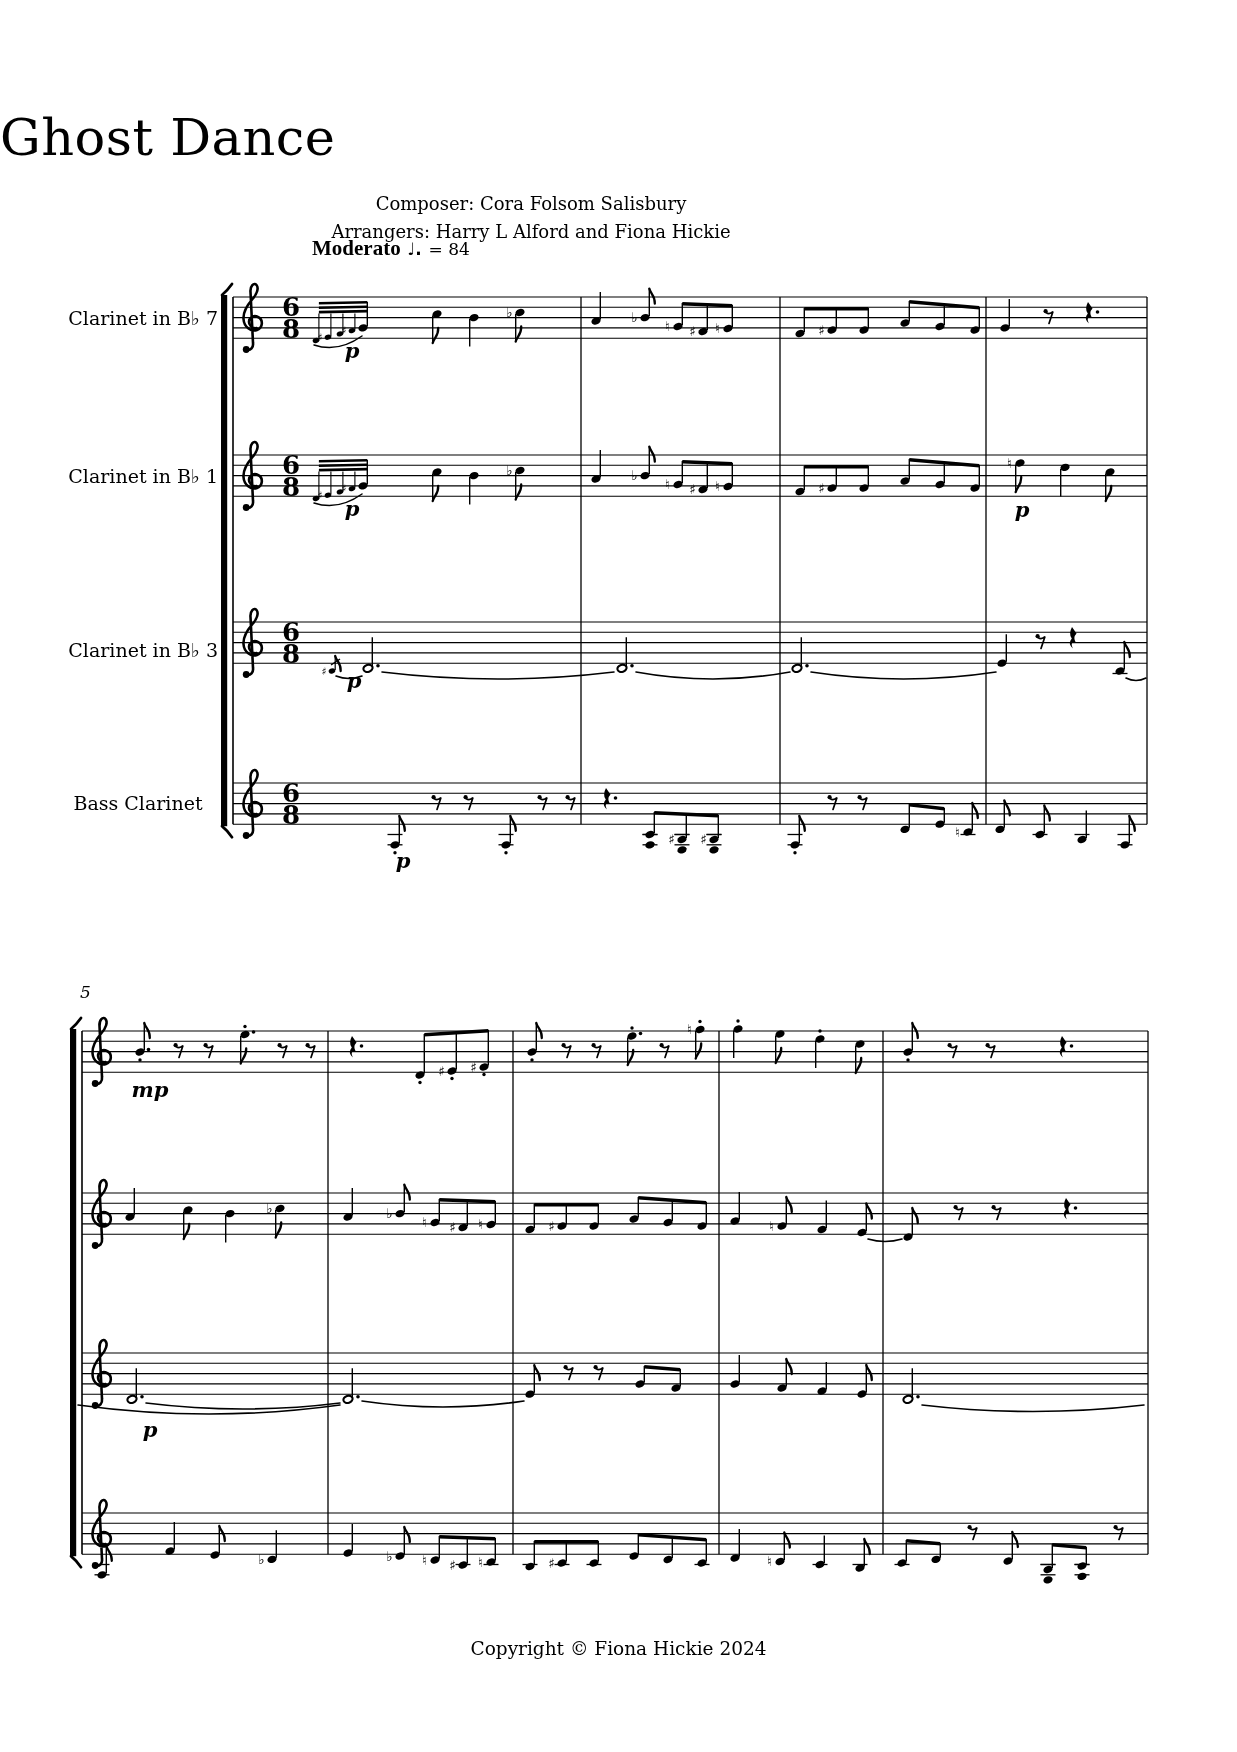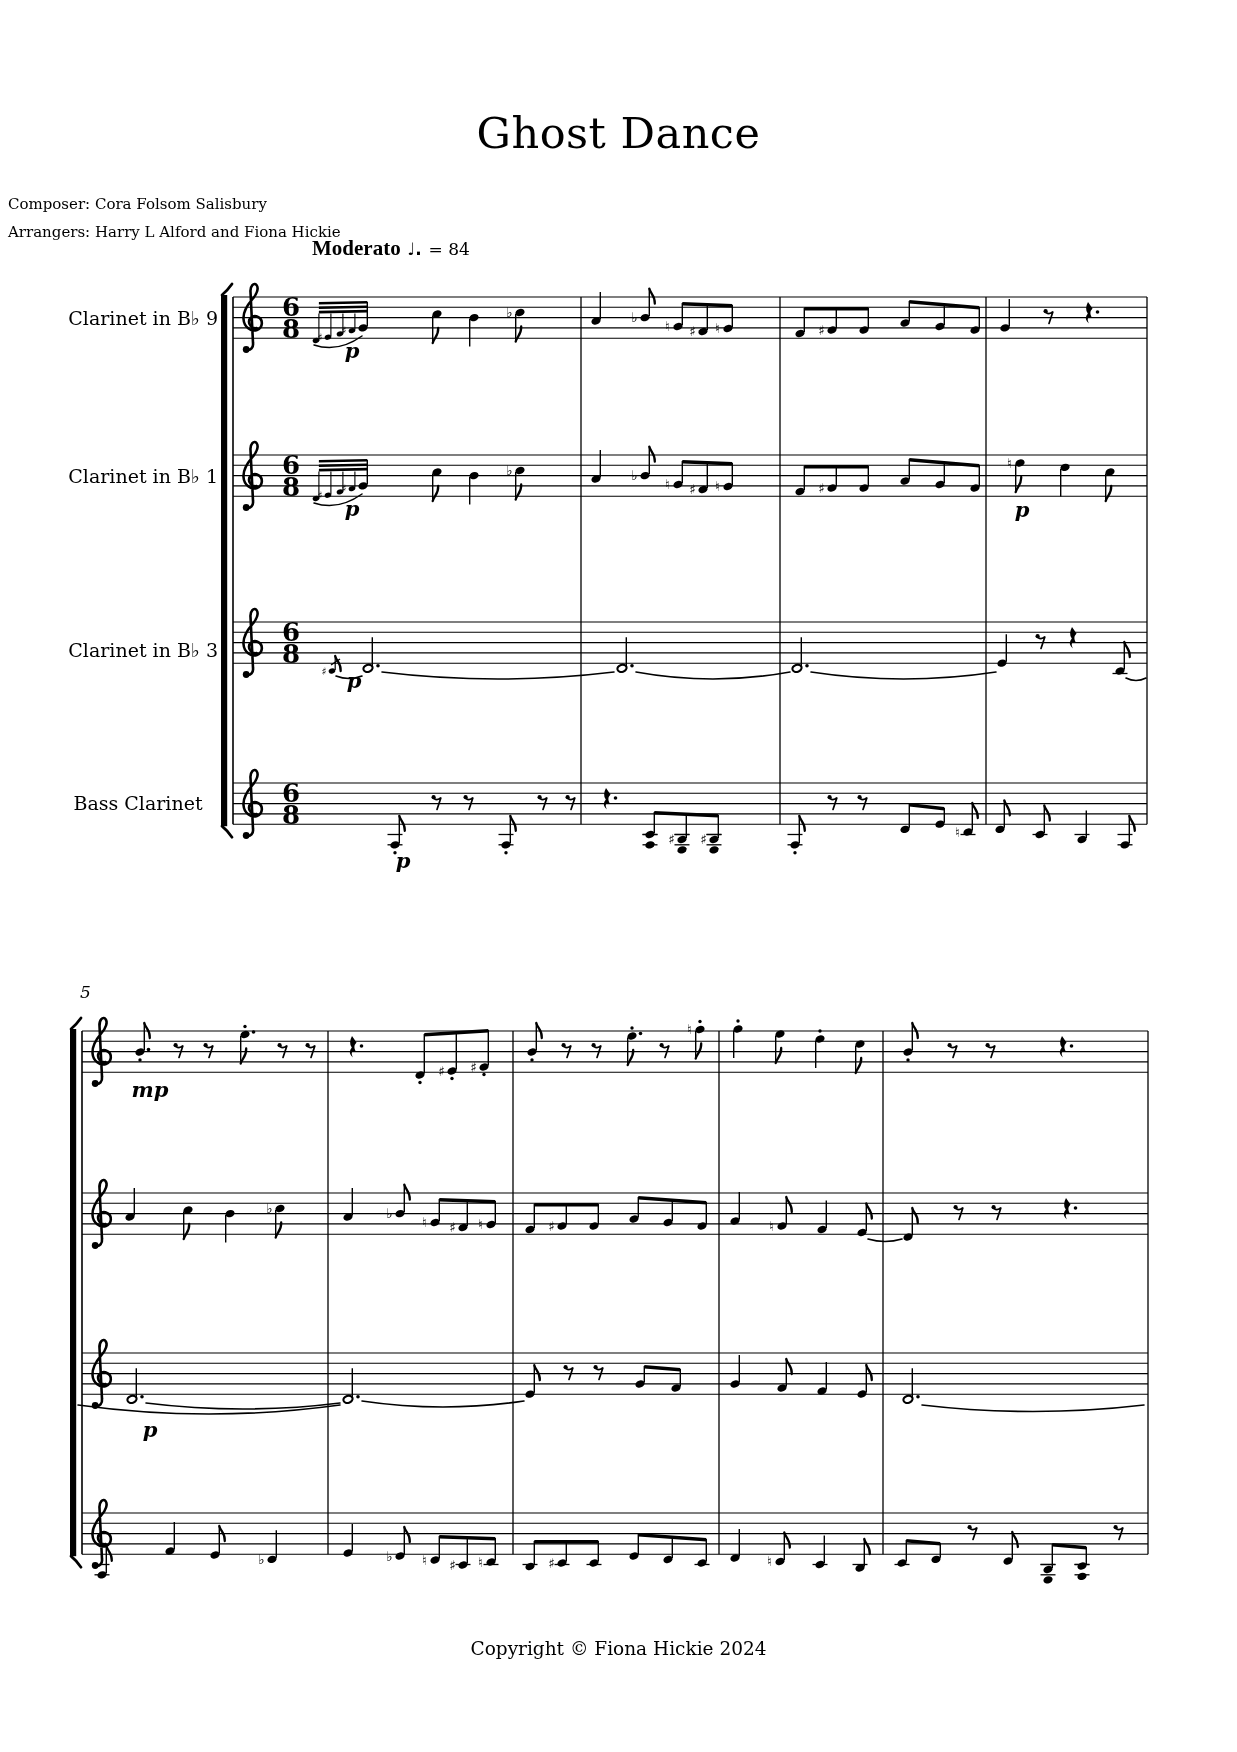--- a/index.html
+++ b/index.html
@@ -1,21 +1,21 @@
 <!DOCTYPE html>
 <html><head>
 <meta charset="utf-8">
 <style>
   html,body{margin:0;padding:0;background:#e8e8e8;}
   .page{position:relative;width:1237px;height:1752px;background:#ffffff;margin:0 auto;
         font-family:"DejaVu Serif", serif;color:#000;overflow:hidden;}
-  .title{position:absolute;top:108px;left:0;width:1237px;text-align:center;
-         font-size:43px;font-weight:400;letter-spacing:0.5px;}
-  .credits{position:absolute;top:190px;left:8px;width:1030px;text-align:left;
-           font-size:15px;line-height:28px;}
+  .title{position:absolute;top:108px;left:0;width:1237px;text-align:left;
+         font-size:51px;font-weight:400;letter-spacing:0.5px;}
+  .credits{position:absolute;top:190px;left:16px;width:1030px;text-align:center;
+           font-size:18px;line-height:28px;}
   .tempo{position:absolute;top:236px;left:312px;font-size:21px;}
   .tempo .word{font-weight:bold;font-family:Liberation Serif, serif;}
   .tempo .glyph{font-family:"DejaVu Sans", sans-serif;font-size:17px;font-weight:bold;}
   .tempo .bpm{font-size:17px;}
   .iname{position:absolute;left:58px;width:160px;text-align:right;font-size:19px;
          height:24px;line-height:24px;}
   .measure-num{position:absolute;top:982px;left:80px;font-style:italic;font-size:17px;}
   .copyright{position:absolute;top:1638px;left:0;width:1237px;text-align:center;font-size:18.5px;}
   svg.score{position:absolute;top:0;left:0;}
 </style>
@@ -30,21 +30,21 @@
     <div>Composer: Cora Folsom Salisbury</div>
     <div>Arrangers: Harry L Alford and Fiona Hickie</div>
   </div>
 
   <div class="tempo">
     <span class="word">Moderato</span>
     <span class="glyph">♩.</span>
     <span class="bpm">= 84</span>
   </div>
 
-  <div class="iname" style="top:306px;">Clarinet in B♭ 9</div>
+  <div class="iname" style="top:306px;">Clarinet in B♭ 7</div>
   <div class="iname" style="top:464px;">Clarinet in B♭ 1</div>
   <div class="iname" style="top:630px;margin-top:8px;">Clarinet in B♭ 3</div>
   <div class="iname" style="top:791px;text-align:center;">Bass Clarinet</div>
 
   <div class="measure-num">5</div>
 
   <svg id="score-svg" class="score" width="1237" height="1752" viewBox="0 0 1237 1752">
       <line x1="233" y1="297" x2="1147" y2="297" stroke="#000" stroke-width="1.1"></line>
       <line x1="233" y1="307.3" x2="1147" y2="307.3" stroke="#000" stroke-width="1.1"></line>
       <line x1="233" y1="317.6" x2="1147" y2="317.6" stroke="#000" stroke-width="1.1"></line>

